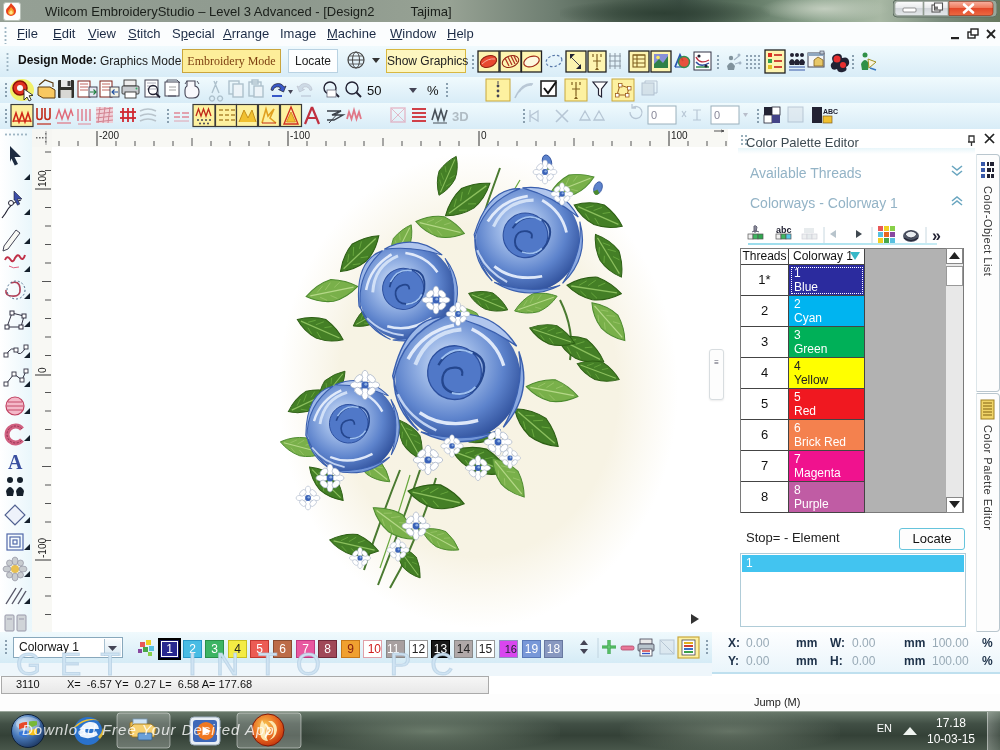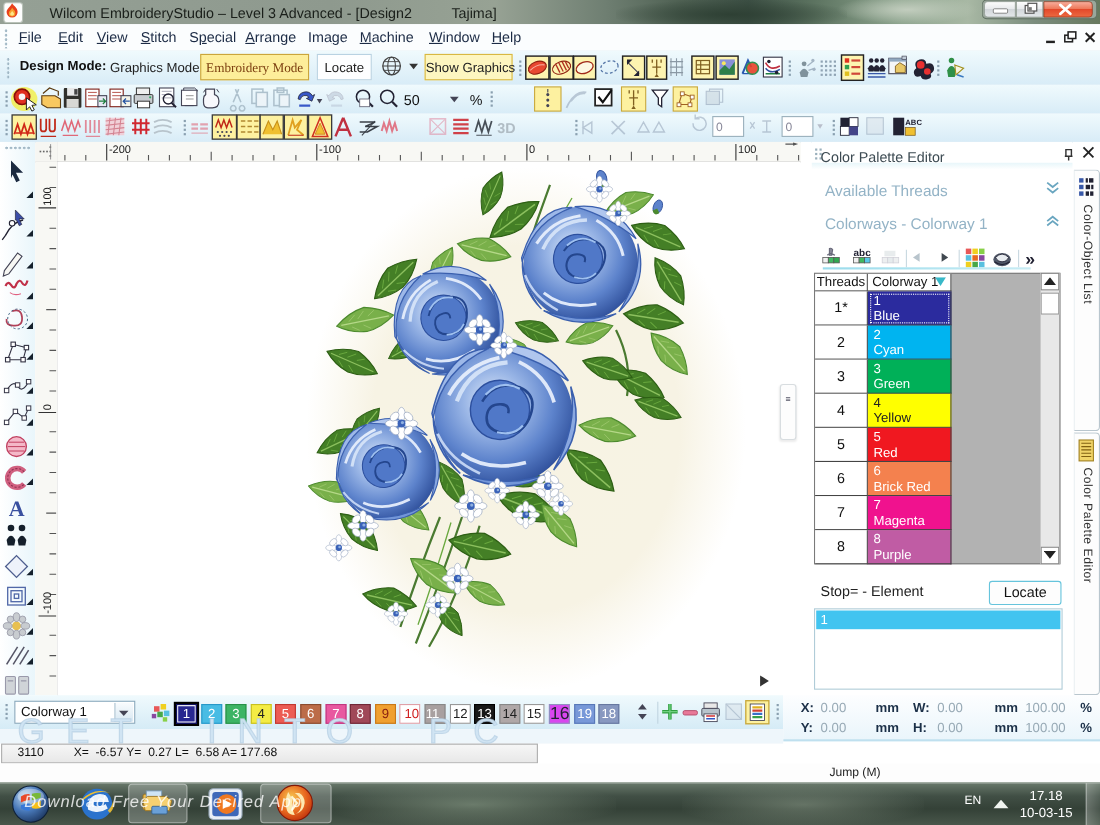--- a/index.html
+++ b/index.html
@@ -1143,21 +1143,21 @@
 <div class="abs" style="left:273px;top:640px;width:19px;height:18px;background:#bc6c48;border:1px solid #8a4c30;box-sizing:border-box;color:#fff;font-size:12px;text-align:center;line-height:17px;">6</div>
 <div class="abs" style="left:296px;top:640px;width:19px;height:18px;background:#e858a0;border:1px solid #c03880;box-sizing:border-box;color:#fff;font-size:12px;text-align:center;line-height:17px;">7</div>
 <div class="abs" style="left:318px;top:640px;width:19px;height:18px;background:#a04858;border:1px solid #702838;box-sizing:border-box;color:#fff;font-size:12px;text-align:center;line-height:17px;">8</div>
 <div class="abs" style="left:341px;top:640px;width:19px;height:18px;background:#f0a030;border:1px solid #c87818;box-sizing:border-box;color:#8a2010;font-size:12px;text-align:center;line-height:17px;">9</div>
 <div class="abs" style="left:363px;top:640px;width:19px;height:18px;background:#ffffff;border:1px solid #e0a0a8;box-sizing:border-box;color:#d02020;font-size:12px;text-align:right;line-height:17px;">10</div>
 <div class="abs" style="left:386px;top:640px;width:19px;height:18px;background:#a8a0a0;border:1px solid #888;box-sizing:border-box;color:#fff;font-size:12px;text-align:left;line-height:17px;">11</div>
 <div class="abs" style="left:409px;top:640px;width:19px;height:18px;background:#ffffff;border:1px solid #999;box-sizing:border-box;color:#222;font-size:12px;text-align:center;line-height:17px;">12</div>
 <div class="abs" style="left:431px;top:640px;width:19px;height:18px;background:#181818;border:1px solid #000;box-sizing:border-box;color:#fff;font-size:12px;text-align:center;line-height:17px;">13</div>
 <div class="abs" style="left:454px;top:640px;width:19px;height:18px;background:#b0a8a8;border:1px solid #888;box-sizing:border-box;color:#222;font-size:12px;text-align:center;line-height:17px;">14</div>
 <div class="abs" style="left:476px;top:640px;width:19px;height:18px;background:#ffffff;border:1px solid #999;box-sizing:border-box;color:#222;font-size:12px;text-align:center;line-height:17px;">15</div>
-<div class="abs" style="left:499px;top:640px;width:19px;height:18px;background:#d946ef;border:1px solid #9090c0;box-sizing:border-box;color:#223;font-size:16px;text-align:right;line-height:17px;">16</div>
+<div class="abs" style="left:499px;top:640px;width:19px;height:18px;background:#d946ef;border:1px solid #9090c0;box-sizing:border-box;color:#223;font-size:11px;text-align:right;line-height:17px;">16</div>
 <div class="abs" style="left:522px;top:640px;width:19px;height:18px;background:#7898d8;border:1px solid #5878b8;box-sizing:border-box;color:#fff;font-size:12px;text-align:center;line-height:17px;">19</div>
 <div class="abs" style="left:544px;top:640px;width:19px;height:18px;background:#8898c0;border:1px solid #6878a0;box-sizing:border-box;color:#fff;font-size:12px;text-align:center;line-height:17px;">18</div>
 <div class="abs" style="left:712px;top:632px;width:288px;height:40px;font-size:12px;color:#1c3048;">
  <span style="position:absolute;left:16px;top:4px;font-weight:bold;">X:</span>
     <span style="position:absolute;left:34px;top:4px;color:#98aab6;">0.00</span>
     <span style="position:absolute;left:84px;top:4px;font-weight:bold;">mm</span>
  <span style="position:absolute;left:118px;top:4px;font-weight:bold;">W:</span>
     <span style="position:absolute;left:140px;top:4px;color:#98aab6;">0.00</span>
     <span style="position:absolute;left:192px;top:4px;font-weight:bold;">mm</span>
  <span style="position:absolute;left:220px;top:4px;color:#98aab6;">100.00</span>

